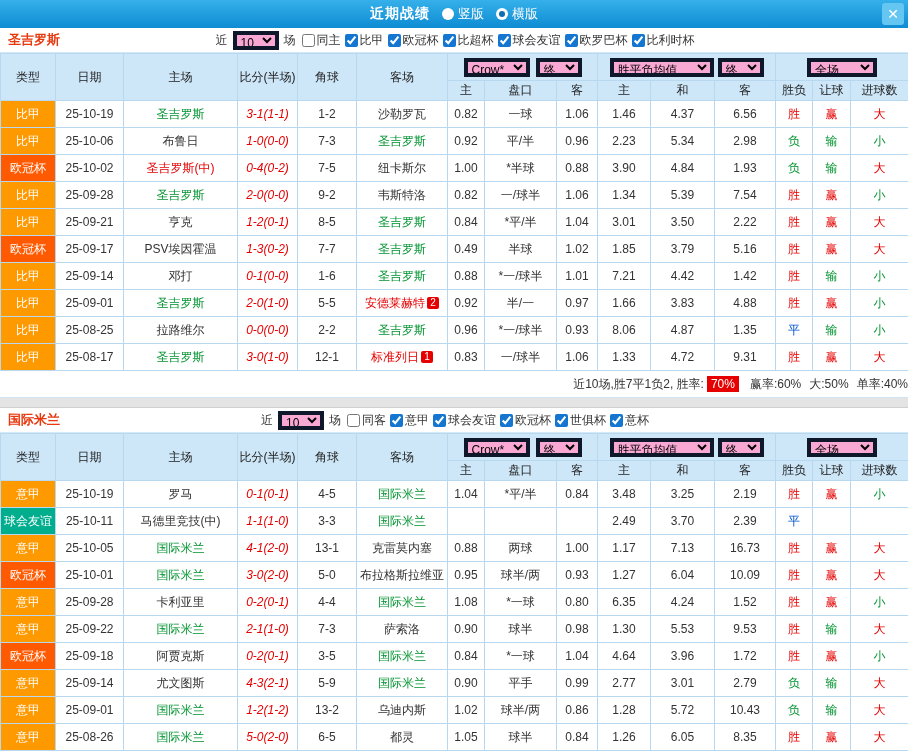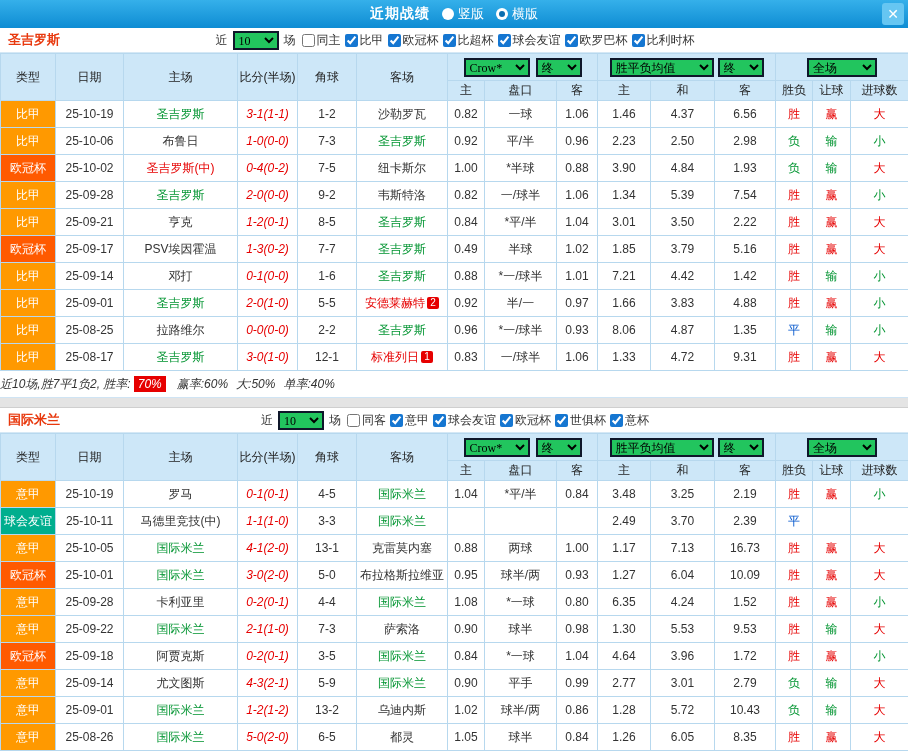--- a/index.html
+++ b/index.html
@@ -35,22 +35,22 @@
   .section-bar {
     height:25px; display:flex; align-items:center; position:relative;
     background:#fff; border-bottom:1px solid #d5e8f5;
   }
   .team-name { position:absolute; left:8px; color:#e8380d; font-weight:bold; font-size:13px; }
   .filters { margin:0 auto; display:inline-flex; align-items:center; color:#333; }
   .filters .gap { margin:0 2px; }
   .cb { display:inline-flex; align-items:center; margin-left:4px; cursor:pointer; }
   input[type=checkbox] { width:13px; height:13px; margin:0 2px 0 0; accent-color:#1576d1; }
   select {
-    font-size:12px; height:19px; border:2px solid #0f172a; background:#22c55e;
-    font-family:Liberation Serif, serif;
+    font-size:12px; height:19px; border:4px solid #0f172a; background:#f9a8d4;
+    font-family:Liberation Sans, sans-serif;
   }
   .sel-games { width:46px; margin:0 3px; }
   .sel-crow  { width:66px; margin-right:6px; }
   .sel-final { width:46px; }
   .sel-avg   { width:104px; margin-right:4px; }
   .sel-scope { width:70px; }
   
   table { border-collapse:collapse; table-layout:fixed; width:908px;border-radius:6px; }
   th,td {
     border:1px solid #b7d8ee; text-align:center; padding:0 1px;
@@ -69,22 +69,22 @@
   .res-red   { color:#e60000; }
   .res-green { color:#009430; }
   .res-blue  { color:#0055cc; }
   .badge {
     display:inline-block; background:#e60000; color:#fff; font-size:10px;
     line-height:12px; min-width:12px; border-radius:2px; margin-left:2px;
     position:relative; top:-1px; padding:0 1px;
   }
   
   .summary {
-    height:27px; display:flex; align-items:center; justify-content:flex-start;
-    border-bottom:1px solid #cfe4f4; background:#fff; color:#333;font-style:italic;
+    height:27px; display:flex; align-items:center; justify-content:flex-end;
+    border-bottom:1px solid #cfe4f4; background:#fff; color:#333;
   }
   .rate-badge { background:#e60000; color:#fff; padding:1px 4px; margin:0 3px; }
   .summary .stat { margin-left:8px; }
   .divider { height:10px; background:#e4e4e4; border-bottom:1px solid #cfcfcf; }
 </style>
 </head>
 <body>
 
 <div class="topbar">
   <span class="topbar-title">近期战绩</span>
@@ -210,21 +210,21 @@
         <td class="lg-orange">比甲</td>
         <td>25-10-06</td>
         <td>布鲁日</td>
         <td class="score">1-0(0-0)</td>
         <td>7-3</td>
         <td class="team-green">圣吉罗斯</td>
         <td>0.92</td>
         <td>平/半</td>
         <td>0.96</td>
         <td>2.23</td>
-        <td>2.50</td>
+        <td>5.34</td>
         <td>2.98</td>
         <td class="res-green">负</td>
         <td class="res-green">输</td>
         <td class="res-green">小</td>
       </tr>
       <tr>
         <td class="lg-red">欧冠杯</td>
         <td>25-10-02</td>
         <td class="team-red">圣吉罗斯(中)</td>
         <td class="score">0-4(0-2)</td>

